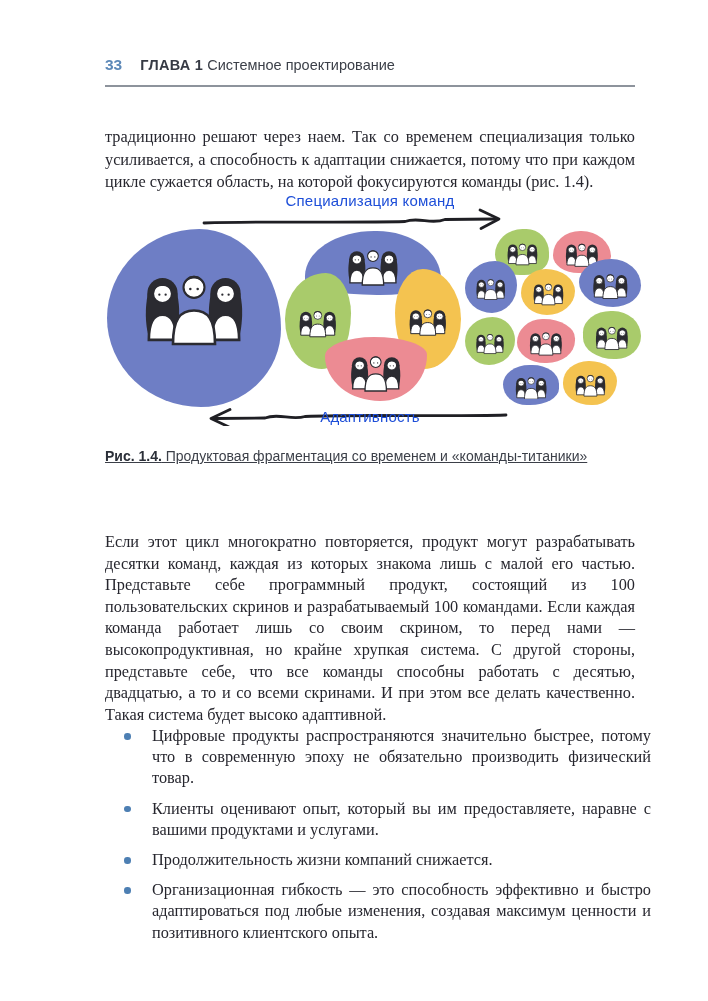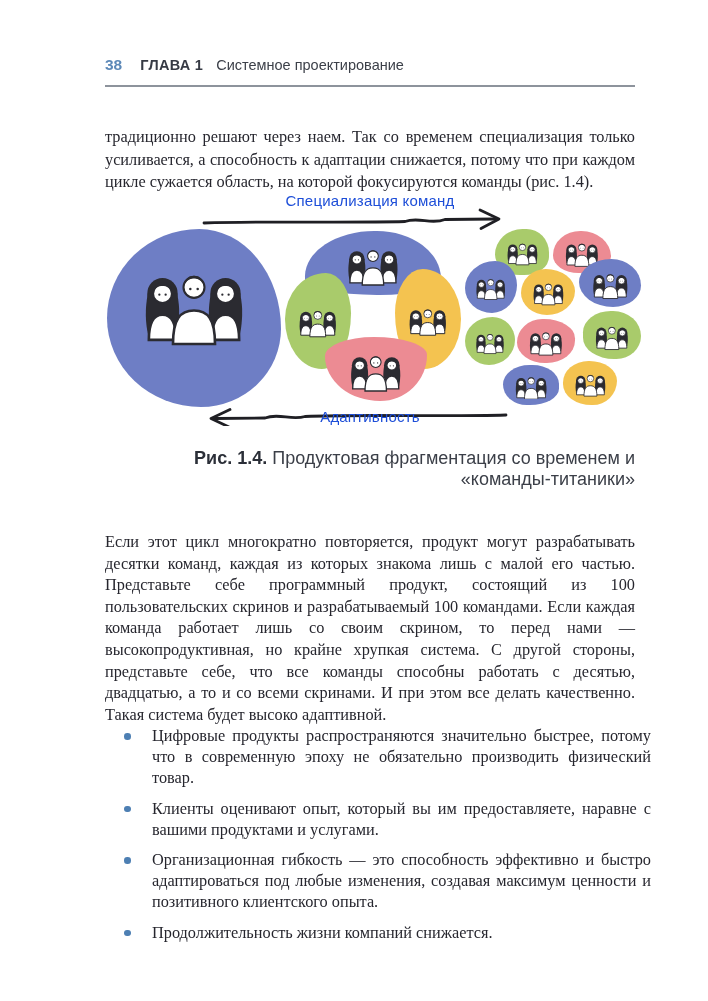--- a/index.html
+++ b/index.html
@@ -5,21 +5,21 @@
   html,body{margin:0;padding:0;background:#ffffff;}
   .page{position:relative;width:708px;height:1001px;background:#ffffff;overflow:hidden;
         font-family:"Liberation Serif",serif;color:#26262e;}
   .abs{position:absolute;}
 
   
   .header{left:105px;top:56px;width:530px;padding-bottom:11px;border-bottom:2px solid #8d939c;
           font-family:"Liberation Sans",sans-serif;font-size:14.5px;display:flex;align-items:baseline;}
   .pagenum{color:#5d89b8;font-weight:bold;font-size:15.5px;}
   .chapter{color:#363a44;font-weight:bold;margin-left:18px;letter-spacing:.3px;}
-  .chapter-title{color:#3c4049;margin-left:13px;}
+  .chapter-title{color:#3c4049;margin-left:4px;}
 
   
   .para{left:105px;width:530px;font-size:16.3px;line-height:22.2px;text-align:justify;color:#26262e;}
   .p1{top:110px;}
   .p2{top:487px;line-height:21.6px;margin-top:44px;}
 
   
   .fig-label{left:105px;width:530px;text-align:center;font-family:"Liberation Sans",sans-serif;
              font-weight:normal;font-size:15px;color:#1d4ed8;letter-spacing:.2px;}
   .lbl-top{top:192px;}
@@ -47,22 +47,22 @@
   .t3{left:114px;top:30px;width:62px;height:48px;border-radius:52% 48% 45% 55% / 48% 55% 45% 52%;}
   .t4{left:0;top:32px;width:52px;height:52px;border-radius:58% 42% 48% 52% / 52% 46% 54% 48%;}
   .t5{left:56px;top:40px;width:54px;height:46px;border-radius:46% 54% 52% 48% / 52% 48% 52% 48%;}
   .t6{left:118px;top:82px;width:58px;height:48px;border-radius:50% 50% 44% 56% / 46% 54% 50% 46%;}
   .t7{left:0;top:88px;width:50px;height:48px;border-radius:55% 45% 52% 48% / 50% 48% 52% 50%;}
   .t8{left:52px;top:90px;width:58px;height:44px;border-radius:45% 55% 50% 50% / 55% 45% 52% 48%;}
   .t9{left:38px;top:136px;width:56px;height:40px;border-radius:50% 50% 55% 45% / 52% 50% 44% 54%;}
   .t10{left:98px;top:132px;width:54px;height:44px;border-radius:48% 52% 46% 54% / 50% 46% 56% 48%;}
 
   
-  .caption{left:105px;top:448px;width:530px;text-align:right;
-           font-family:"Liberation Sans",sans-serif;font-size:18px;color:#3b3f48;}
+  .caption{left:105px;top:448px;width:530px;text-align:left;
+           font-family:"Liberation Sans",sans-serif;font-size:14px;color:#3b3f48;text-decoration:underline;}
   .caption b{color:#2b2f38;}
 
   
   .section-heading{left:105px;top:671px;width:530px;font-family:"Liberation Sans",sans-serif;
                    font-weight:bold;font-size:23.5px;color:#141b2d;letter-spacing:.2px;}
   .bullets{left:105px;top:709px;width:530px;margin:16px;padding:0;list-style:none;
            font-size:16.3px;line-height:21.2px;text-align:justify;color:#26262e;}
   .bullets li{position:relative;padding-left:31px;margin-bottom:9px;}
   .bullets li::before{content:"";position:absolute;left:3px;top:8px;width:6.5px;height:6.5px;
                       border-radius:50%;background:#4d7fb3;}
@@ -94,21 +94,21 @@
     <circle cx="60" cy="30" r="10" fill="#ffffff" stroke="#2b2b31" stroke-width="2"></circle>
     <path d="M50,29 A10,10 0 0 1 70,29 C67,19 53,19 50,29 Z" fill="#2b2b31"></path>
     <circle cx="56.5" cy="31.5" r="1.2" fill="#2b2b31"></circle>
       <circle cx="63.5" cy="31.5" r="1.2" fill="#2b2b31"></circle>
   </symbol>
 </svg>
 
 <div class="page">
 
   <div class="abs header">
-    <span class="pagenum">38</span>
+    <span class="pagenum">33</span>
     <span class="chapter">ГЛАВА 1</span>
     <span class="chapter-title">Системное проектирование</span>
   </div>
 
   <p class="abs para p1">традиционно решают через наем. Так со временем специализация только усиливается, а способность к адаптации снижается, потому что при каждом цикле сужается область, на которой фокусируются команды (рис. 1.4).</p>
 
   <div class="abs fig-label lbl-top">Специализация команд</div>
 
   <div class="abs arrow-wrap ar-top">
     <svg width="312" height="24" viewBox="0 0 312 24">
@@ -212,17 +212,17 @@
   <div class="abs fig-label lbl-bottom">Адаптивность</div>
 
   <div class="abs caption"><b>Рис. 1.4.</b><span> Продуктовая фрагментация со временем и «команды-титаники»</span></div>
 
   <p class="abs para p2">Если этот цикл многократно повторяется, продукт могут разрабатывать десятки команд, каждая из которых знакома лишь с малой его частью. Представьте себе программный продукт, состоящий из 100 пользовательских скринов и разрабатываемый 100 командами. Если каждая команда работает лишь со своим скрином, то перед нами — высокопродуктивная, но крайне хрупкая система. С другой стороны, представьте себе, что все команды способны работать с десятью, двадцатью, а то и со всеми скринами. И при этом все делать качественно. Такая система будет высоко адаптивной.</p>
 
 
   <ul class="abs bullets">
     <li>Цифровые продукты распространяются значительно быстрее, потому что в современную эпоху не обязательно производить физический товар.</li>
     <li>Клиенты оценивают опыт, который вы им предоставляете, наравне с вашими продуктами и услугами.</li>
+    <li>Продолжительность жизни компаний снижается.</li>
     <li>Организационная гибкость — это способность эффективно и быстро адаптироваться под любые изменения, создавая максимум ценности и позитивного клиентского опыта.</li>
-    <li>Продолжительность жизни компаний снижается.</li>
   </ul>
 
 </div>
 
 </body></html>

